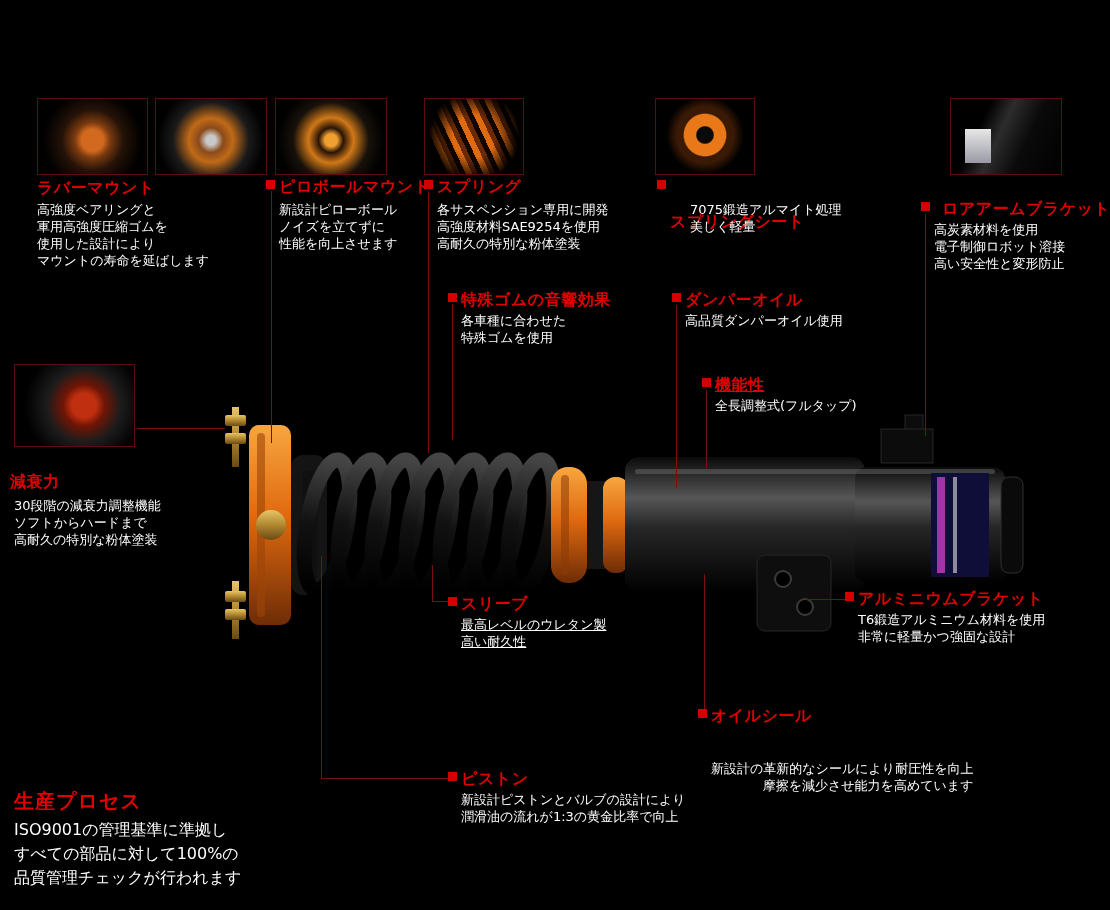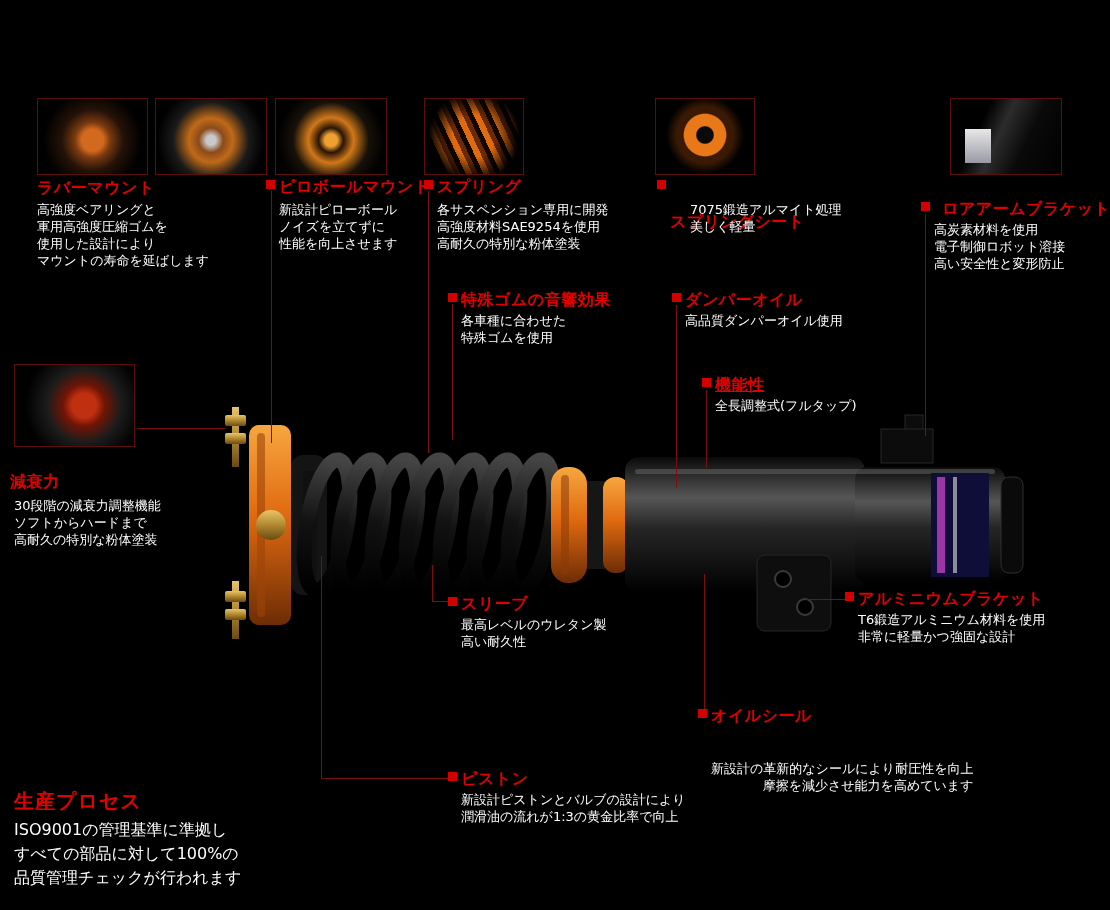--- a/index.html
+++ b/index.html
@@ -201,21 +201,21 @@
   </div>
 
   <div class="title" style="left:10px;top:472px;">減衰力</div>
   <div class="desc" style="left:14px;top:497px;">
     <div>30段階の減衰力調整機能</div>
     <div>ソフトからハードまで</div>
     <div>高耐久の特別な粉体塗装</div>
   </div>
 
   <div class="title" style="left:461px;top:594px;">スリーブ</div>
-  <div class="desc" style="left:461px;top:616px;">
+  <div class="desc" style="left:461px;top:616px;text-decoration:underline;">
     <div>最高レベルのウレタン製</div>
     <div>高い耐久性</div>
   </div>
 
   <div class="title" style="left:858px;top:589px;">アルミニウムブラケット</div>
   <div class="desc" style="left:858px;top:611px;">
     <div>T6鍛造アルミニウム材料を使用</div>
     <div>非常に軽量かつ強固な設計</div>
   </div>
 

